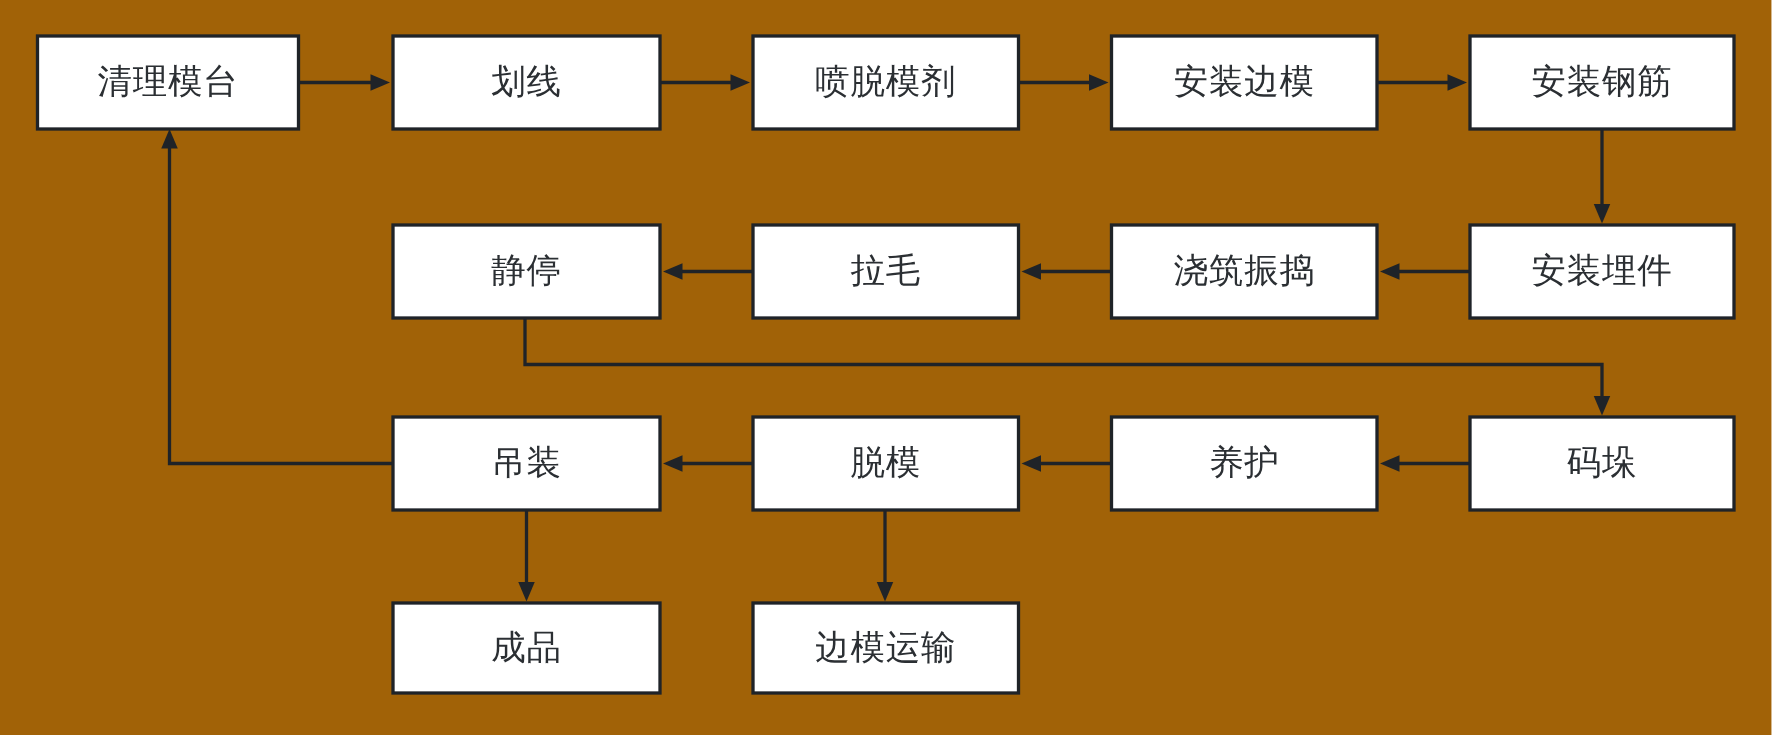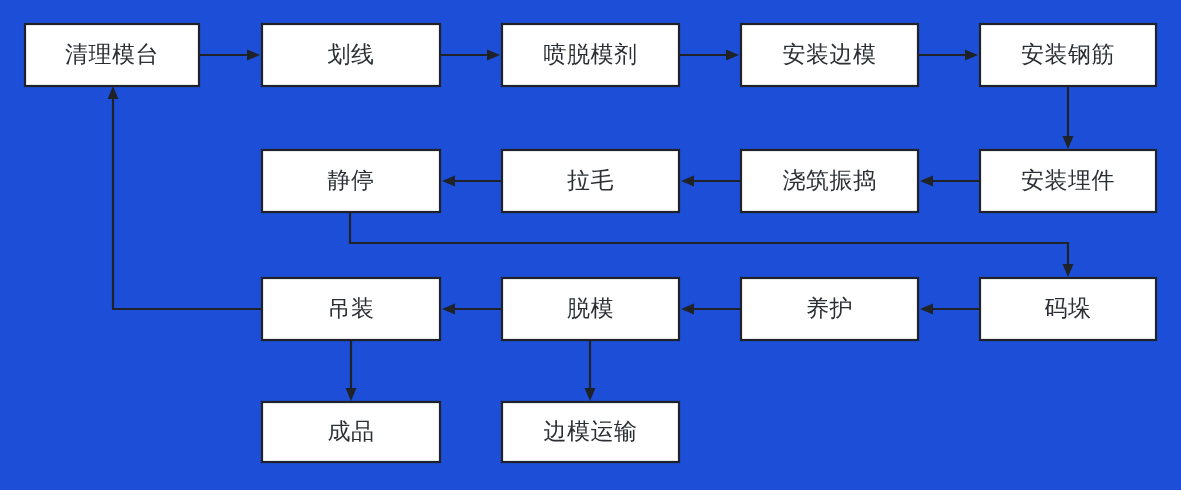--- a/index.html
+++ b/index.html
@@ -7,21 +7,21 @@
     padding: 0;
     background: #ffffff;
   }
   body {
     font-family: "Liberation Sans", "DejaVu Sans", sans-serif;
   }
   #flowchart-root {
     position: relative;
     width: 1181px;
     height: 490px;
-    background: #1d4ed8;
+    background: #a16207;
     overflow: hidden;
   }
   svg#flow-svg {
     position: absolute;
     left: 0;
     top: 0;
     width: 1181px;
     height: 490px;
     display: block;
   }

